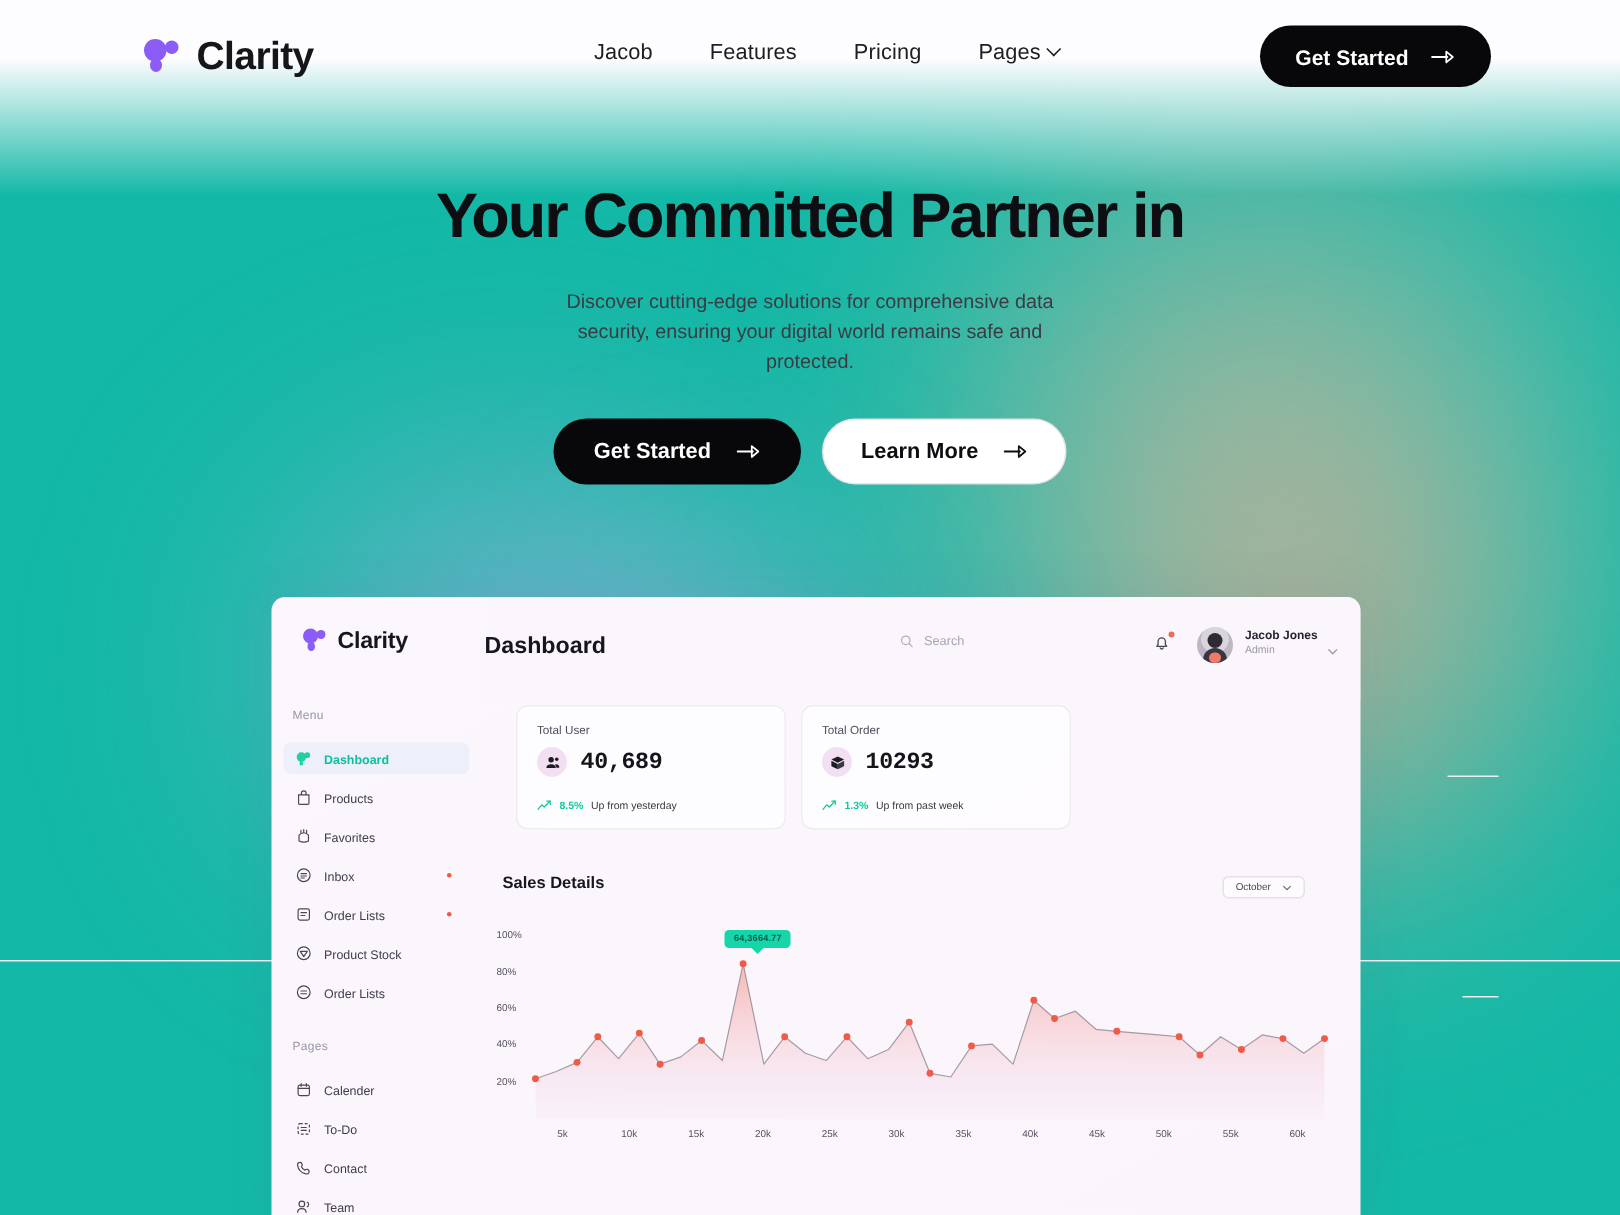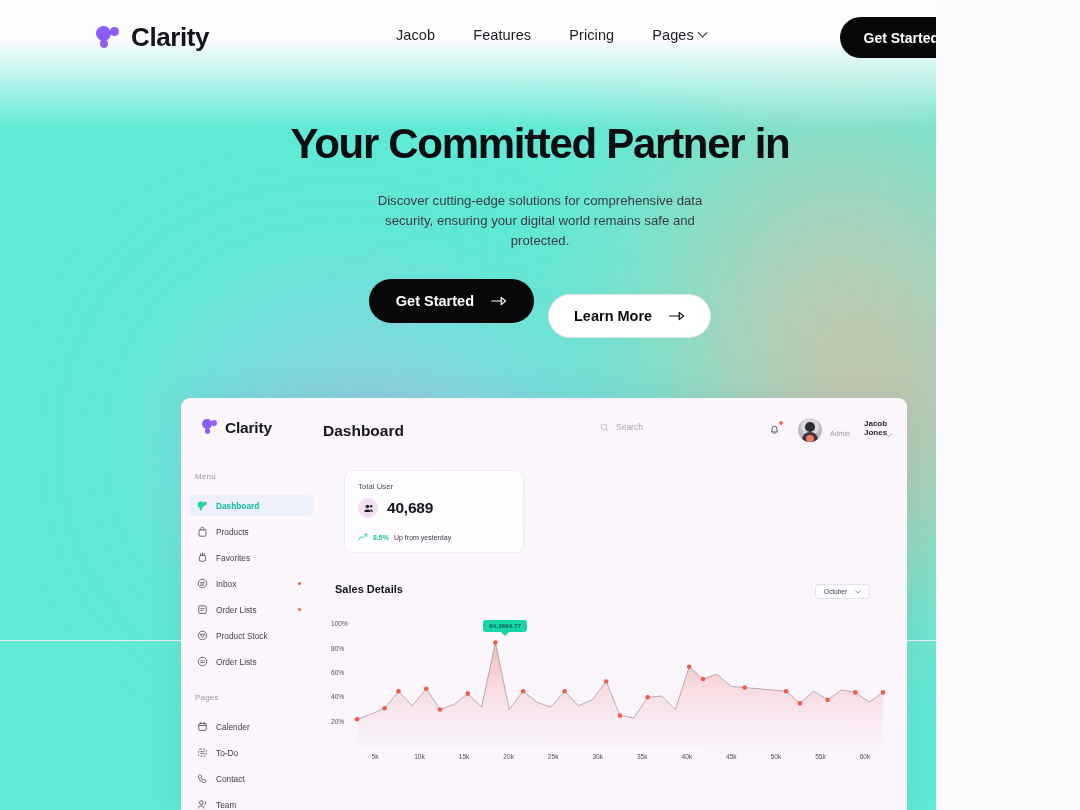--- a/index.html
+++ b/index.html
@@ -4,23 +4,23 @@
 <style>
   * { box-sizing: border-box; margin: 0; padding: 0; }
   html, body {
     width: 1080px; height: 810px;
     overflow: hidden;
     font-family: "Liberation Sans", sans-serif;
     background: #fbfafc;
   }
   .page {
     position: relative;
-    width: 936px; height: 810px;
+    width: 1080px; height: 810px;
     overflow: hidden;
-    background: #5eead4;
+    background: #14b8a6;
   }
   
   .blob { position: absolute; border-radius: 50%; filter: blur(70px); pointer-events: none; }
   .blob-peach-1 { width: 560px; height: 460px; left: 560px; top: 60px;
     background: radial-gradient(circle at 50% 50%, rgba(255,178,150,.60), rgba(255,200,180,.20) 58%, rgba(255,255,255,0) 74%); }
   .blob-peach-2 { width: 430px; height: 420px; left: 660px; top: 230px;
     background: radial-gradient(circle at 50% 50%, rgba(255,158,130,.58), rgba(255,200,175,.16) 60%, rgba(255,255,255,0) 76%); }
   .blob-purple-1 { width: 470px; height: 330px; left: 110px; top: 280px;
     background: radial-gradient(circle at 50% 50%, rgba(205,165,240,.55), rgba(220,190,245,.18) 58%, rgba(255,255,255,0) 76%); }
   .blob-purple-2 { width: 330px; height: 260px; left: 330px; top: 350px;
@@ -75,21 +75,20 @@
     background: #08080a; color: #fff; border: none; border-radius: 40px;
     height: 44px; padding: 0 27px; font-size: 14.5px; font-weight: 700;
     display: flex; align-items: center; gap: 17px; cursor: pointer;
     font-family: "Liberation Sans", sans-serif;
   }
   .btn-light {
     background: #fff; color: #0e0e12; border: 1px solid #e6e3ea; border-radius: 40px;
     height: 44px; padding: 0 25px; font-size: 14.5px; font-weight: 700;
     display: flex; align-items: center; gap: 17px; cursor: pointer;
     font-family: "Liberation Sans", sans-serif;
-    margin-top: 15px;
   }
 
   
   .dash {
     position: absolute; left: 181px; top: 398px; width: 726px; height: 420px;
     background: linear-gradient(150deg, #fbf7fd 0%, #faf6fc 40%, #fbf5fb 100%);
     border-radius: 9px 9px 0 0;
     box-shadow: 0 -1px 34px rgba(120,80,140,.09);
     overflow: hidden; z-index: 12;
   }
@@ -106,40 +105,40 @@
 
   .dash-search { position: absolute; left: 419px; top: 24px; display: flex; align-items: center; gap: 7px; }
   .dash-search-ph { font-size: 8.5px; color: #a9a5b3; }
   .bell-wrap { position: absolute; left: 587px; top: 24px; }
   .bell-dot { position: absolute; right: -2px; top: -1px; width: 4px; height: 4px; border-radius: 50%; background: #f26a5a; }
   .avatar { position: absolute; left: 617px; top: 20px; width: 24px; height: 24px; border-radius: 50%;
             background: radial-gradient(circle at 50% 34%, #d9d5dd 0 46%, #bdb7c4 47% 100%); overflow: hidden; }
   .avatar .head { position:absolute; left:7px; top:4px; width:10px; height:10px; border-radius:50%; background:#2f2b33; }
   .avatar .body { position:absolute; left:4px; top:14px; width:16px; height:12px; border-radius:8px 8px 0 0; background:#3a353f; }
   .avatar .scarf { position:absolute; left:8px; top:17px; width:8px; height:7px; border-radius:4px; background:#ef7a68; }
-  .user-name { position: absolute; left: 683px; top: 21px; font-size: 8px; font-weight: 700; color: #262430; }
+  .user-name { position: absolute; left: 649px; top: 21px; font-size: 8px; font-weight: 700; color: #262430; }
   .user-role { position: absolute; left: 649px; top: 32px; font-size: 7px; color: #9d98a8; }
   .user-chev { position: absolute; left: 704px; top: 26px; }
 
   
   .dash-side { position: absolute; left: 0; top: 68px; width: 144px; height: 352px; }
   .side-head { position: absolute; left: 14px; font-size: 8px; color: #9b95a6; letter-spacing: .2px; }
   .side-item { position: absolute; left: 8px; width: 124px; height: 21px;
                display: flex; align-items: center; gap: 8px; padding-left: 8px; border-radius: 5px;
                font-size: 8.3px; color: #403c4a; cursor: pointer; }
   .side-item.active { background: #edf0fa; color: #0dbf9c; font-weight: 600; }
   .side-item .sdot { position: absolute; right: 12px; width: 3.5px; height: 3.5px; border-radius: 50%; background: #ef5b3d; }
   .side-ico { width: 11px; height: 11px; flex: none; display:block; }
 
   
   .cards { position: absolute; left: 144px; top: 72px; width: 582px; display: flex; gap: 10px; padding: 0 19px; }
   .card { width: 180px; height: 83px; background: rgba(255,255,255,.62); border: 1px solid #f0ecf3;
           border-radius: 8px; position: relative; }
   .card-label { position: absolute; left: 13px; top: 11px; font-size: 7.8px; color: #514c5c; }
-  .card-row { position: absolute; left: 13px; top: 27px; display: flex; align-items: center; gap: 9px; }
+  .card-row { position: absolute; left: 13px; top: 27px; display: flex; align-items: center; gap: 9px; font-family: Liberation Mono, monospace; }
   .card-ico { width: 20px; height: 20px; border-radius: 50%; background: #f2dff2;
               display: flex; align-items: center; justify-content: center; }
   .card-val { font-size: 15.5px; font-weight: 700; color: #14141a; letter-spacing: -.2px; }
   .card-trend { position: absolute; left: 13px; top: 62px; display: flex; align-items: center; gap: 5px; font-size: 7px; color: #3b3742; }
   .trend-pct { font-weight: 700; }
   .up { color: #12c99f; } .down { color: #f0543b; }
 
   
   .sales-title { position: absolute; left: 335px; top: 583px; font-size: 11px; font-weight: 700; color: #16161b; z-index: 14; }
   .month-sel { position: absolute; left: 815px; top: 584px; width: 55px; height: 15px;
@@ -388,20 +387,41 @@
         <div class="card-trend">
           <svg width="10" height="8" viewBox="0 0 14 10">
             <path d="M1 8.6 L4.4 4.4 L6.8 6.4 L12 1" fill="none" stroke="#12c99f" stroke-width="1.2" stroke-linecap="round" stroke-linejoin="round"></path>
             <path d="M9.2 1 H12.4 V4" fill="none" stroke="#12c99f" stroke-width="1.2" stroke-linecap="round"></path>
           </svg>
           <span class="trend-pct up">8.5%</span>
           <span>Up from yesterday</span>
         </div>
       </div>
 
+      <div class="card">
+        <div class="card-label">Total Order</div>
+        <div class="card-row">
+          <span class="card-ico">
+            <svg width="11" height="11" viewBox="0 0 14 14">
+              <path d="M7 1.6 L12.4 4.3 L7 7 L1.6 4.3 Z" fill="#1b1b22"></path>
+              <path d="M1.6 5.4 L7 8.1 V12.6 L1.6 9.9 Z" fill="#1b1b22"></path>
+              <path d="M12.4 5.4 L7 8.1 V12.6 L12.4 9.9 Z" fill="#3a3a44"></path>
+            </svg>
+          </span>
+          <span class="card-val">10293</span>
+        </div>
+        <div class="card-trend">
+          <svg width="10" height="8" viewBox="0 0 14 10">
+            <path d="M1 8.6 L4.4 4.4 L6.8 6.4 L12 1" fill="none" stroke="#12c99f" stroke-width="1.2" stroke-linecap="round" stroke-linejoin="round"></path>
+            <path d="M9.2 1 H12.4 V4" fill="none" stroke="#12c99f" stroke-width="1.2" stroke-linecap="round"></path>
+          </svg>
+          <span class="trend-pct up">1.3%</span>
+          <span>Up from past week</span>
+        </div>
+      </div>
 
     </div>
   </div>
 
   <div class="sales-title">Sales Details</div>
   <div class="month-sel">
     <span>October</span>
     <svg width="6" height="4" viewBox="0 0 8 5">
       <path d="M1 1 L4 4 L7 1" fill="none" stroke="#6b6577" stroke-width="1" stroke-linecap="round"></path>
     </svg>

